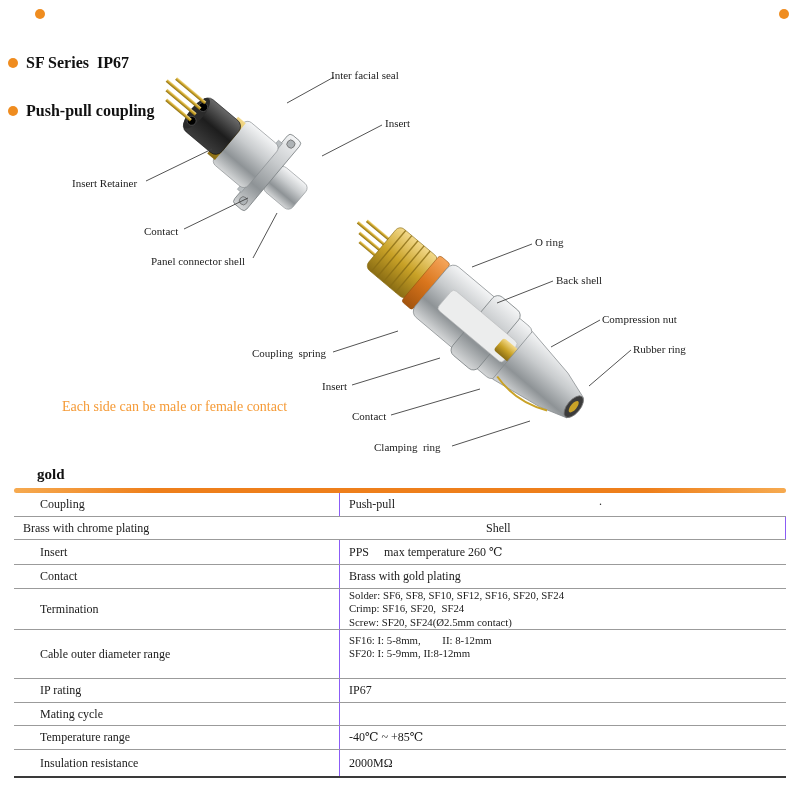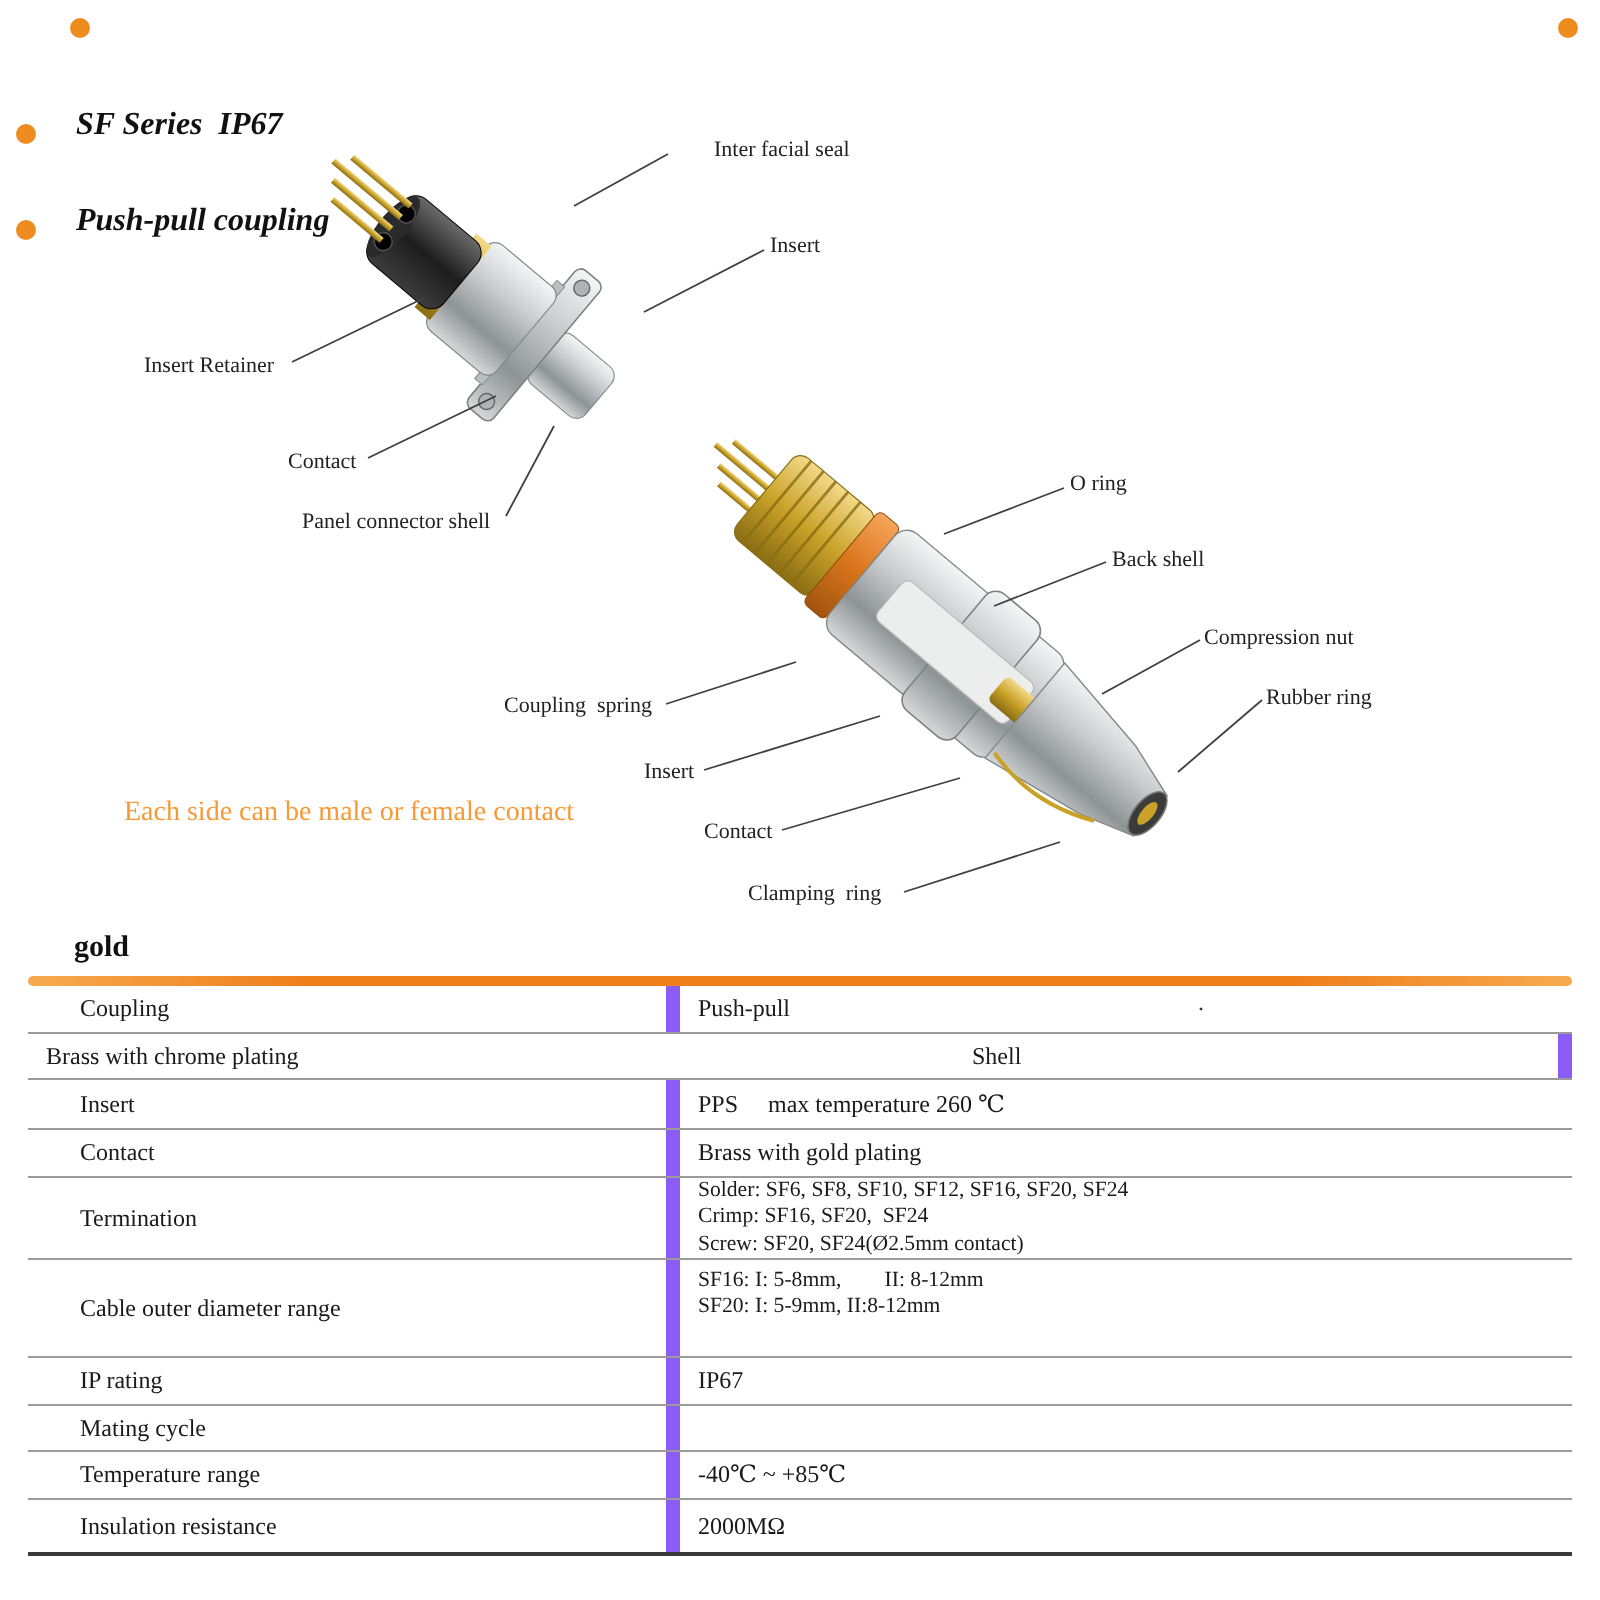--- a/index.html
+++ b/index.html
@@ -3,40 +3,40 @@
 <meta charset="utf-8">
 <style>
   html,body{margin:0;padding:0;width:800px;height:800px;background:#ffffff;
     font-family:"Liberation Serif","DejaVu Serif",serif;color:#1a1a1a;overflow:hidden;}
   .page{position:absolute;inset:0;width:800px;height:800px;}
 
   .corner-dot{position:absolute;width:10px;height:10px;border-radius:50%;background:#ef8c1f;top:9px;}
   .corner-dot.left{left:35px}
   .corner-dot.right{left:779px}
 
-  .bullet{position:absolute;left:8px;display:flex;align-items:flex-end;gap:20px;font-style:italic;}
+  .bullet{position:absolute;left:8px;display:flex;align-items:center;gap:8px;}
   .bullet.b1{top:54px}
   .bullet.b2{top:102px}
   .bullet .dot{width:10px;height:10px;border-radius:50%;background:#ef8c1f;flex:0 0 auto;}
   .bullet .btxt{font-weight:bold;font-size:16px;color:#111;white-space:pre;}
 
   .diagram-svg{position:absolute;left:0;top:0;}
 
   .callout{position:absolute;font-size:11px;color:#222;white-space:pre;}
 
   .note{position:absolute;left:62px;top:399px;font-size:14px;color:#f59a36;white-space:pre;}
 
   .spec-title{position:absolute;left:37px;top:466px;font-size:15px;font-weight:bold;color:#111;}
 
   .spec-table{position:absolute;left:14px;top:488px;width:772px;}
   .orange-bar{height:5px;border-radius:3px;
     background:linear-gradient(90deg,#f6aa50 0%,#ee7f1b 18%,#ee7f1b 82%,#f6aa50 100%);}
   .row{display:flex;border-bottom:1px solid #9b9b9b;position:relative;}
   .cell{box-sizing:border-box;height:100%;display:flex;align-items:center;}
-  .cell.label{width:326px;padding-left:26px;border-right:7px solid #8b5cf6;font-size:12px;}
+  .cell.label{width:326px;padding-left:26px;border-right:1px solid #8b5cf6;font-size:12px;}
   .cell.value{flex:1;padding-left:9px;font-size:12px;white-space:pre-wrap;line-height:1.2;}
   .row.small .cell.value{font-size:10.8px;line-height:1.22;}
   .row.row-cable .cell.value{align-items:flex-start;padding-top:4px;}
   .row.row-last{border-bottom:none;justify-content:center;}
   .h22{height:22px}.h23{height:23px}.h24{height:24px}.h26{height:26px}.h40{height:40px}.h48{height:48px}
   .stray{position:absolute;left:585px;top:1px;font-size:12px;color:#333;}
   .bottom-line{height:2px;background:#3a3a3a;}
 </style>
 </head>
 <body>
@@ -136,21 +136,21 @@
       <line x1="553" y1="281" x2="497" y2="303"></line>
       <line x1="600" y1="320" x2="551" y2="347"></line>
       <line x1="631" y1="350" x2="589" y2="386"></line>
       <line x1="333" y1="352" x2="398" y2="331"></line>
       <line x1="352" y1="385" x2="440" y2="358"></line>
       <line x1="391" y1="415" x2="480" y2="389"></line>
       <line x1="452" y1="446" x2="530" y2="421"></line>
     </g>
   </svg>
 
-  <div class="callout" style="left:357px;top:69px">Inter facial seal</div>
+  <div class="callout" style="left:331px;top:69px">Inter facial seal</div>
   <div class="callout" style="left:385px;top:117px">Insert</div>
   <div class="callout" style="left:72px;top:177px">Insert Retainer</div>
   <div class="callout" style="left:144px;top:225px">Contact</div>
   <div class="callout" style="left:151px;top:255px">Panel connector shell</div>
 
   <div class="callout" style="left:535px;top:236px">O ring</div>
   <div class="callout" style="left:556px;top:274px">Back shell</div>
   <div class="callout" style="left:602px;top:313px">Compression nut</div>
   <div class="callout" style="left:633px;top:343px">Rubber ring</div>
   <div class="callout" style="left:252px;top:347px">Coupling  spring</div>

